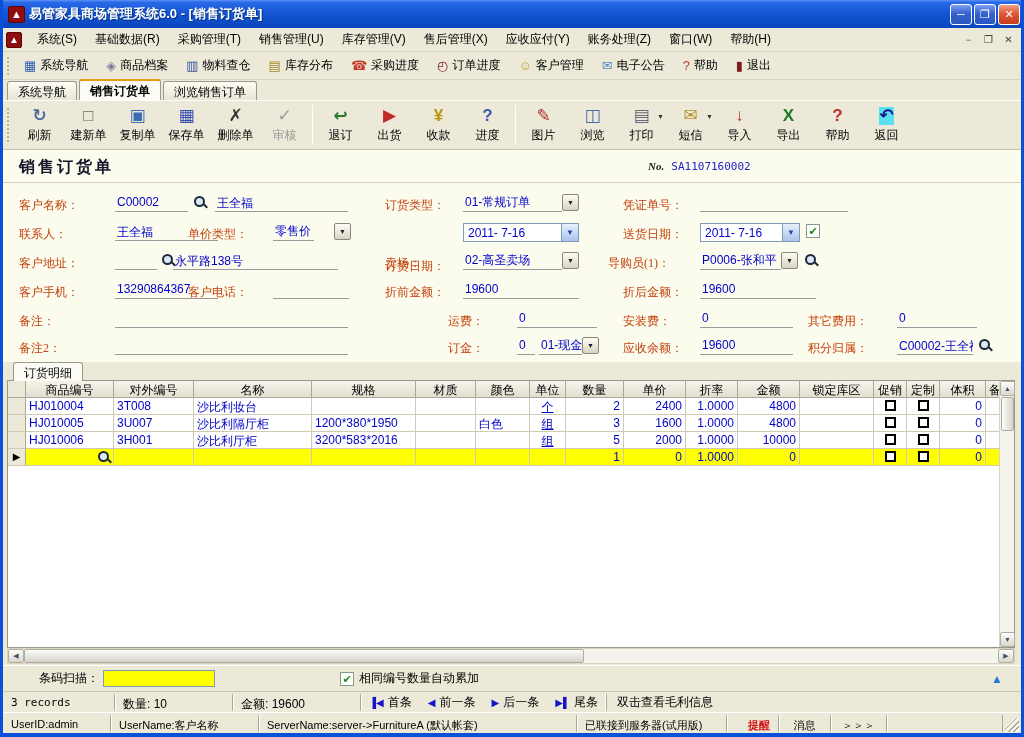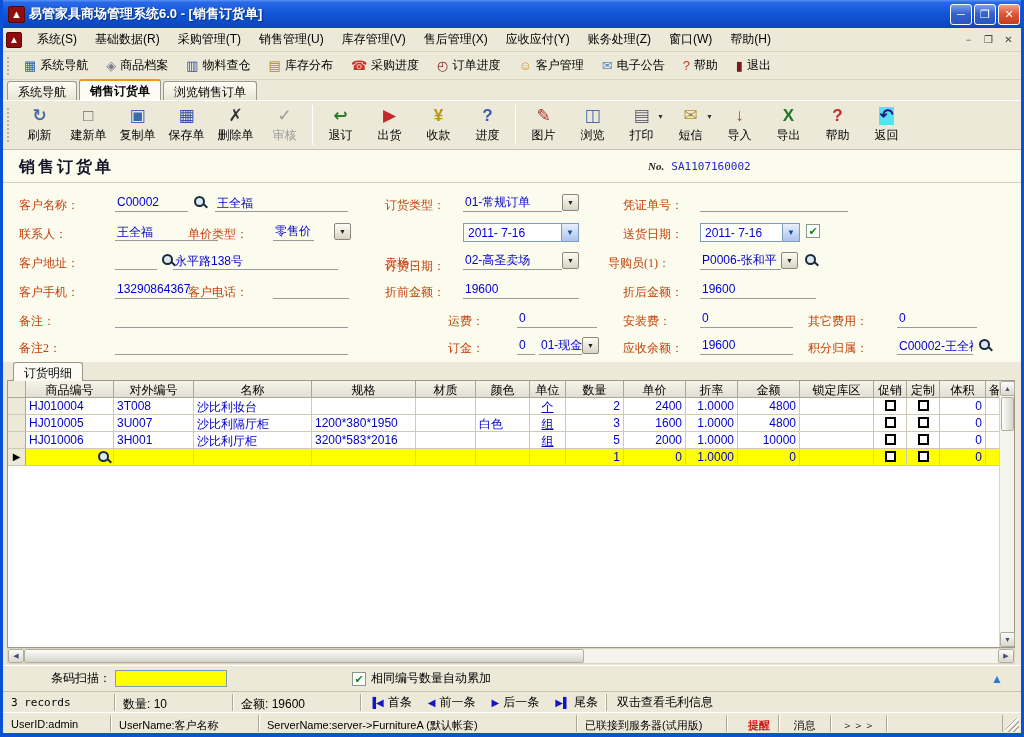--- a/index.html
+++ b/index.html
@@ -106,21 +106,21 @@
     border:1px solid #b0aca0;border-radius:2px;}
   .hscroll{position:absolute;left:4px;top:648px;width:1008px;height:16px;background:#f4f3ec;border:1px solid #d8d4c0;
     display:flex;align-items:center;}
   .hbtn{width:16px;height:14px;background:linear-gradient(180deg,#fdfdfa,#d8d8ce);border:1px solid #b0aca0;
     border-radius:2px;font-size:7px;color:#44506a;text-align:center;line-height:12px;}
   .hthumb{width:560px;height:14px;background:linear-gradient(180deg,#fdfdfa,#d4d4ca);border:1px solid #b0aca0;border-radius:2px;}
   .htrack{flex:1;}
   
   .barcoderow{position:absolute;left:0;top:665px;width:1018px;height:26px;background:#ece9d8;
     border-top:1px solid #fff;display:flex;align-items:center;font-size:12px;}
-  .bclabel{margin-left:48px;}
+  .bclabel{margin-left:36px;}
   .bcinput{width:112px;height:17px;background:#ffff00;border:1px solid #7f9db9;margin-left:4px;}
   .bcchk{width:14px;height:14px;border:1px solid #8a9a8a;background:#fff;font-size:11px;line-height:12px;
     text-align:center;color:#1e8a1e;font-weight:bold;margin-left:125px;}
   .bcchk.checked::after{content:"✔";}
   .bcchklabel{margin-left:5px;}
   .collapsebtn{margin-left:auto;margin-right:18px;color:#2a7ad2;font-size:12px;font-weight:bold;}
   
   .status1{position:absolute;left:0;top:691px;width:1018px;height:21px;background:#ece9d8;display:flex;
     align-items:center;font-size:12px;border-top:1px solid #c8c4b0;}
   .s1seg{height:17px;padding:2px 8px 0;border-right:1px solid #aca899;box-shadow:1px 0 0 #fff;white-space:nowrap;}

